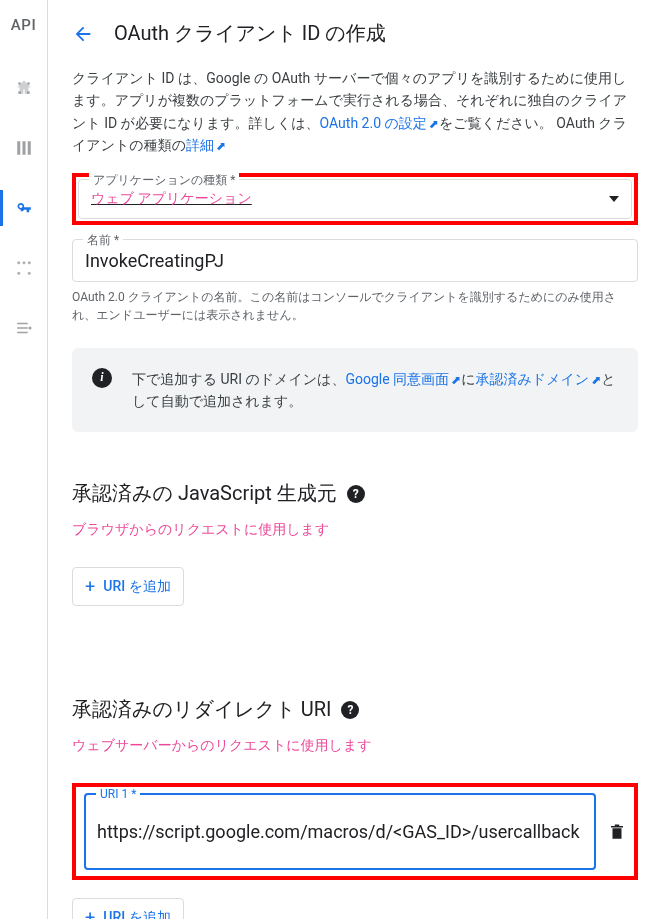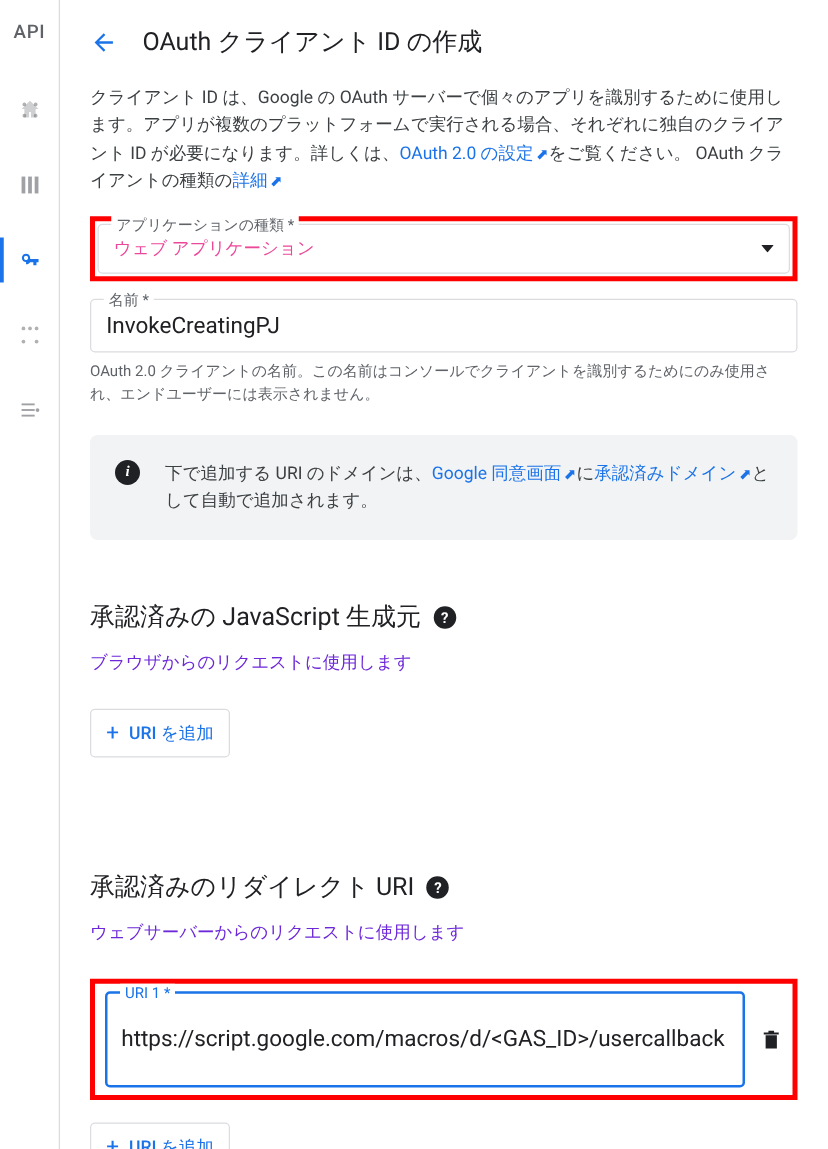--- a/index.html
+++ b/index.html
@@ -82,20 +82,21 @@
       padding: 2px;
       margin-bottom: 14px;
     }
     .field-wrapper {
       position: relative;
       border: 1px solid #dadce0;
       border-radius: 4px;
       padding: 10px 12px;
       margin-bottom: 6px;
       cursor: pointer;
+      text-decoration: underline;
     }
     .field-wrapper.focused {
       border: 2px solid #1a73e8;
       padding: 26px 11px;
     }
     .field-label {
       position: absolute;
       top: -8px;
       left: 10px;
       background: #fff;
@@ -175,21 +176,21 @@
       background: #202124;
       color: #fff;
       display: flex;
       align-items: center;
       justify-content: center;
       font-size: 12px;
       font-weight: bold;
     }
     .section-desc {
       font-size: 14px;
-      color: #6d28d9;
+      color: #ec4899;
       margin-bottom: 28px;
     }
     .add-uri-btn {
       display: inline-flex;
       align-items: center;
       gap: 8px;
       color: #1a73e8;
       font-weight: 500;
       font-size: 14px;
       border: 1px solid #dadce0;

